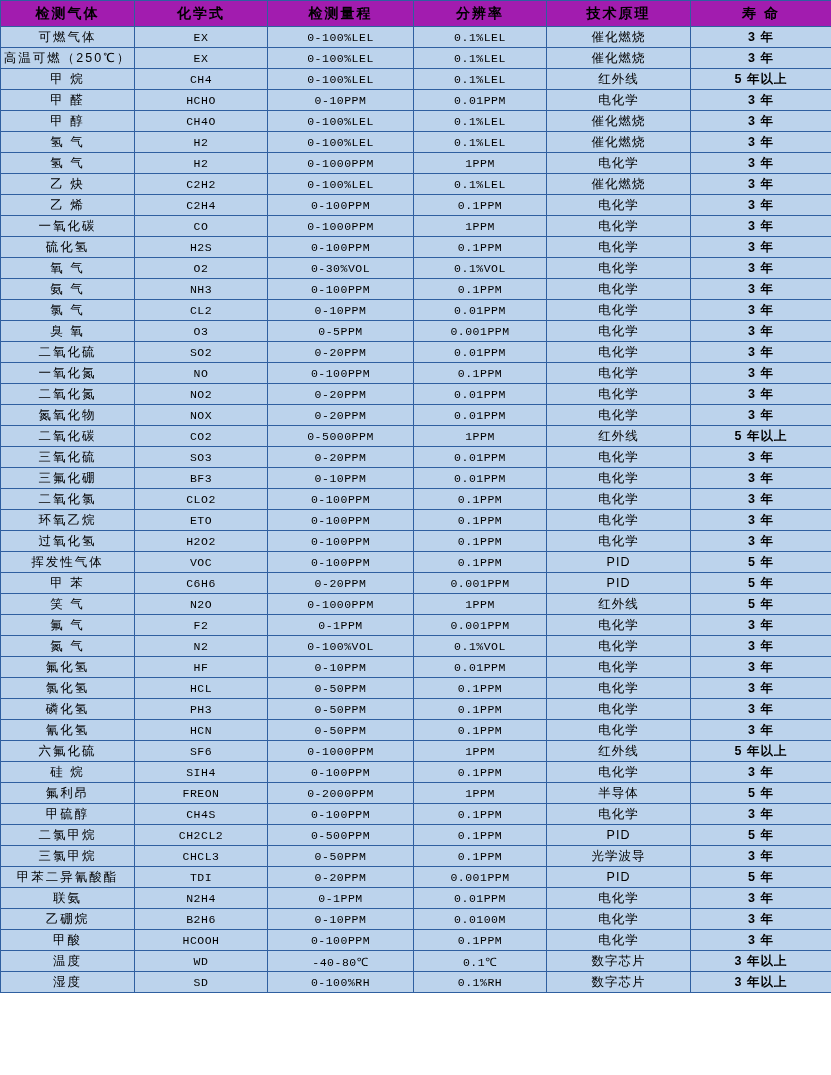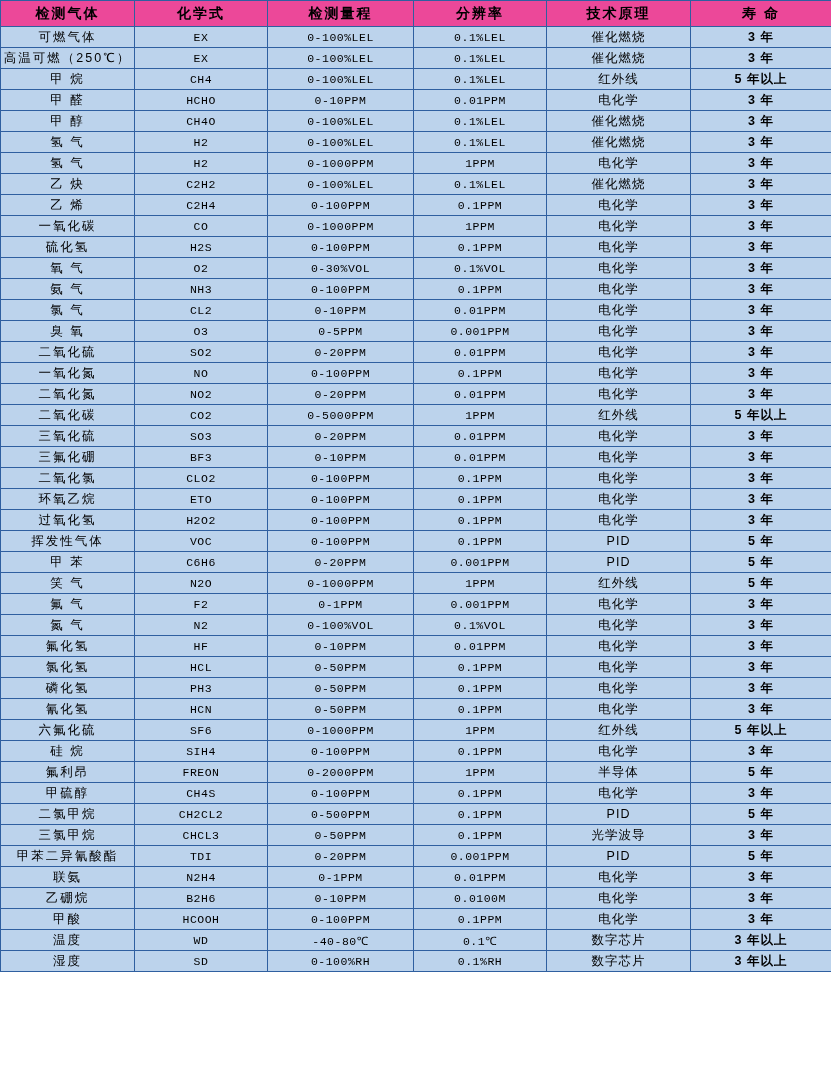--- a/index.html
+++ b/index.html
@@ -31,21 +31,21 @@
     text-align: center;
     vertical-align: middle;
     color: #000000;
     background: #bcd3ec;
     height: 20px;
     padding: 0;
     overflow: hidden;
     white-space: nowrap;
   }
   table.gas-table thead th {
-    background: #ec4899;
+    background: #a21caf;
     font-size: 14px;
     font-weight: bold;
     letter-spacing: 2px;
     height: 25px;
   }
   table.gas-table tbody td {
     font-size: 12.5px;
   }
   table.gas-table tbody td.name {
     letter-spacing: 2px;
@@ -227,20 +227,28 @@
       </tr>
       <tr>
         <td class="name">二氧化氮</td>
         <td class="formula">NO2</td>
         <td class="range">0-20PPM</td>
         <td class="res">0.01PPM</td>
         <td class="principle">电化学</td>
         <td class="life">3 年</td>
       </tr>
       <tr>
+        <td class="name">氮氧化物</td>
+        <td class="formula">NOX</td>
+        <td class="range">0-20PPM</td>
+        <td class="res">0.01PPM</td>
+        <td class="principle">电化学</td>
+        <td class="life">3 年</td>
+      </tr>
+      <tr>
         <td class="name">二氧化碳</td>
         <td class="formula">CO2</td>
         <td class="range">0-5000PPM</td>
         <td class="res">1PPM</td>
         <td class="principle">红外线</td>
         <td class="life">5 年以上</td>
       </tr>
       <tr>
         <td class="name">三氧化硫</td>
         <td class="formula">SO3</td>

